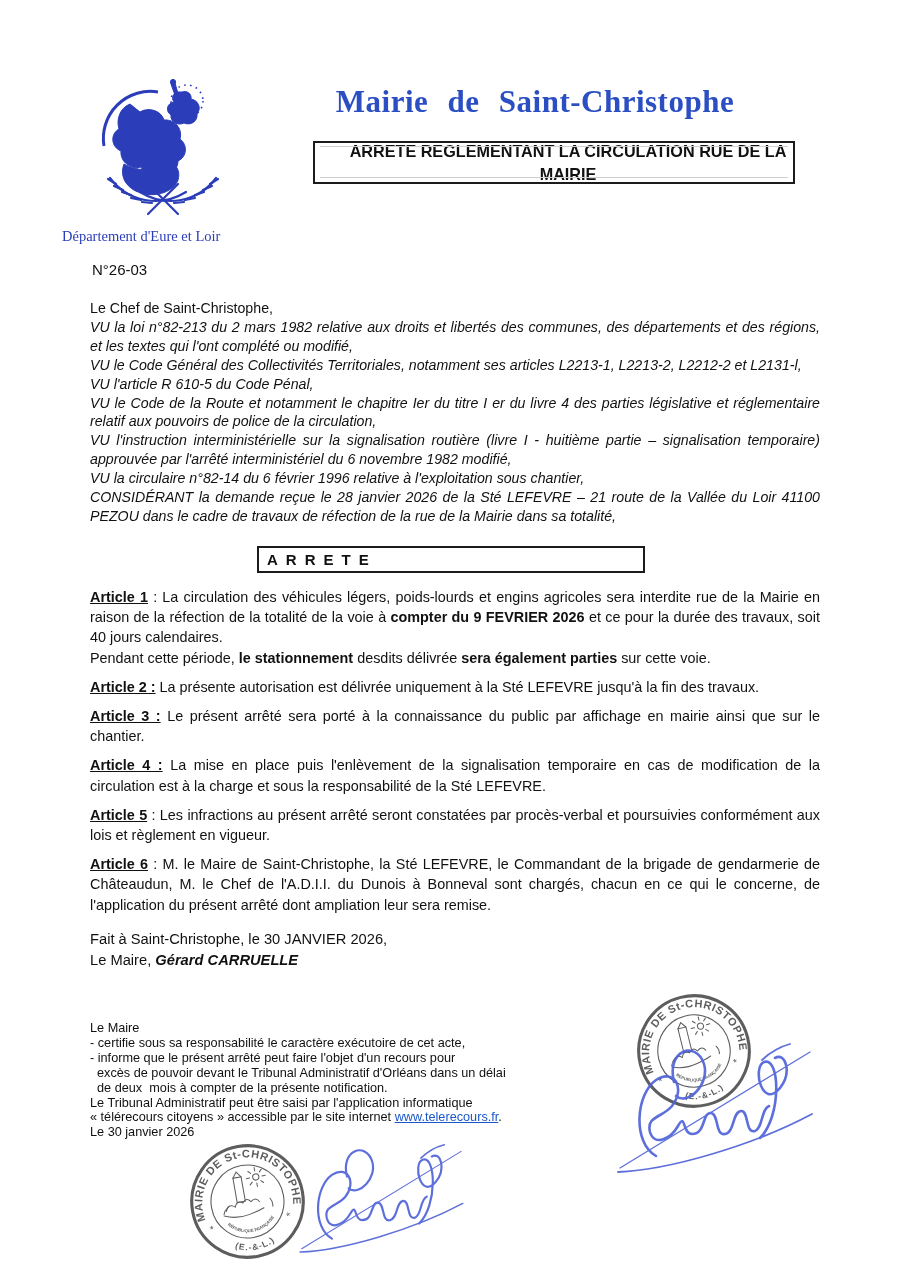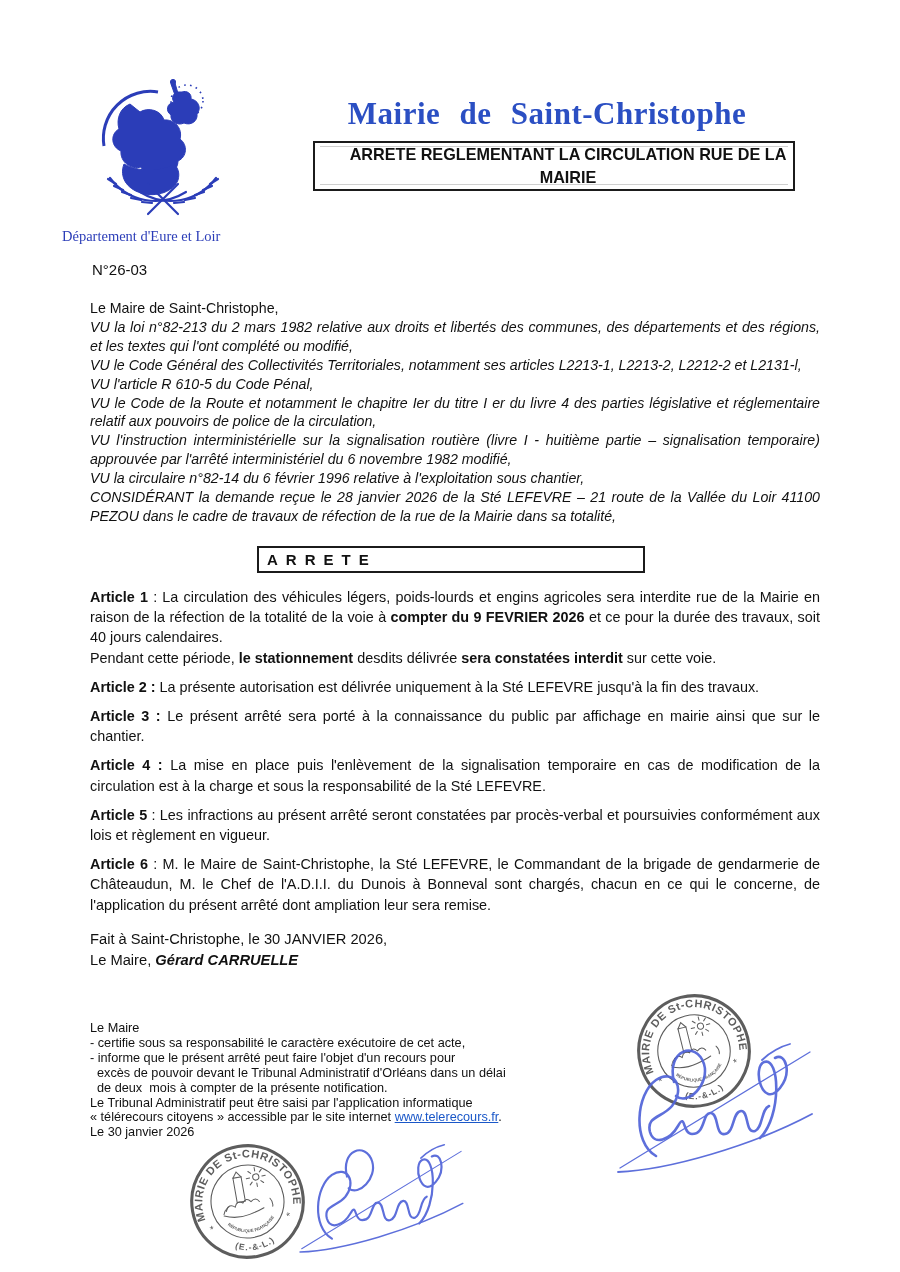--- a/index.html
+++ b/index.html
@@ -1,31 +1,31 @@
 <!DOCTYPE html>
 <html style="--title_blue: #2b4fc3; --logo_blue: #2b3db8; --link_blue: #1a57c8; --signature_blue: #5063d8; --stamp_gray: #474747;"><head>
 <meta charset="utf-8">
 <style>
   html,body{margin:0;padding:0;background:#ffffff;}
   .page{position:relative;width:900px;height:1272px;background:#fff;overflow:hidden;
         font-family:"Liberation Sans",sans-serif;color:#111;}
   .b{font-weight:bold}
-  .u{}
+  .u{text-decoration:underline}
   .i{font-style:italic}
   .bi{font-weight:bold;font-style:italic}
 
   #logo{position:absolute;left:88px;top:74px;width:150px;height:152px;}
   .logo-caption{position:absolute;left:62px;top:228px;width:220px;
         font-family:"Liberation Serif",serif;font-size:14.5px;color:var(--logo_blue,#2b3db8);}
 
-  .main-title{position:absolute;left:255px;top:84px;width:560px;margin:12px;text-align:center;
+  .main-title{position:absolute;left:255px;top:84px;width:560px;margin:0;text-align:center;
         font-family:"Liberation Serif",serif;font-weight:bold;font-size:31px;
         color:var(--title_blue,#2b4fc3);word-spacing:11px;letter-spacing:.5px;}
 
-  .subject-box{position:absolute;left:313px;top:141px;width:482px;height:50px;
+  .subject-box{position:absolute;left:313px;top:141px;width:482px;height:43px;
         border:2.5px solid #1b1b1b;box-sizing:border-box;display:flex;align-items:center;
         justify-content:center;text-align:center;font-weight:bold;font-size:16.2px;line-height:23px;padding-left:28px;}
   .subject-box::before{content:'';position:absolute;left:5px;right:5px;top:3px;border-top:1px solid #cfcfcf;}
   .subject-box::after{content:'';position:absolute;left:5px;right:5px;bottom:4px;border-top:1px solid #cfcfcf;}
 
   .doc-number{position:absolute;left:92px;top:261px;font-weight:normal;font-size:15px;}
 
   #preamble{position:absolute;left:90px;top:299px;width:730px;}
   #preamble .para{font-size:14.2px;line-height:18.9px;}
   #articles{position:absolute;left:90px;top:587px;width:730px;}
@@ -84,37 +84,37 @@
   </div>
   <div class="logo-caption">Département d'Eure et Loir</div>
 
   <h1 class="main-title">Mairie de Saint-Christophe</h1>
   <div class="subject-box">
     <span>ARRETE REGLEMENTANT LA CIRCULATION RUE DE LA MAIRIE</span>
   </div>
   <div class="doc-number">N°26-03</div>
 
   <div id="preamble">
-      <p class="para"><span>Le Maire de Saint-Christophe,</span></p>
+      <p class="para"><span>Le Chef de Saint-Christophe,</span></p>
       <p class="para i"><span>VU la loi n°82-213 du 2 mars 1982 relative aux droits et libertés des communes, des départements et des régions, et les textes qui l'ont complété ou modifié,</span></p>
       <p class="para i"><span>VU le Code Général des Collectivités Territoriales, notamment ses articles L2213-1, L2213-2, L2212-2 et L2131-l,</span></p>
       <p class="para i"><span>VU l'article R 610-5 du Code Pénal,</span></p>
       <p class="para i"><span>VU le Code de la Route et notamment le chapitre Ier du titre I er du livre 4 des parties législative et réglementaire relatif aux pouvoirs de police de la circulation,</span></p>
       <p class="para i"><span>VU l'instruction interministérielle sur la signalisation routière (livre I - huitième partie – signalisation temporaire) approuvée par l'arrêté interministériel du 6 novembre 1982 modifié,</span></p>
       <p class="para i"><span>VU la circulaire n°82-14 du 6 février 1996 relative à l'exploitation sous chantier,</span></p>
       <p class="para i"><span>CONSIDÉRANT la demande reçue le 28 janvier 2026 de la Sté LEFEVRE – 21 route de la Vallée du Loir 41100 PEZOU dans le cadre de travaux de réfection de la rue de la Mairie dans sa totalité,</span></p>
     </div>
 
   <div class="arrete-box">
     <span>ARRETE</span>
   </div>
 
   <div id="articles">
       <p class="para"><span class="b u">Article 1</span><span> : La circulation des véhicules légers, poids-lourds et engins agricoles sera interdite rue de la Mairie en raison de la réfection de la totalité de la voie à </span><span class="b">compter du 9 FEVRIER 2026</span><span> et ce pour la durée des travaux, soit 40 jours calendaires.</span></p>
-      <p class="para"><span>Pendant cette période, </span><span class="b">le stationnement</span><span> desdits délivrée </span><span class="b">sera constatées interdit</span><span> sur cette voie.</span></p>
+      <p class="para"><span>Pendant cette période, </span><span class="b">le stationnement</span><span> desdits délivrée </span><span class="b">sera également parties</span><span> sur cette voie.</span></p>
       <p class="para gap"><span class="b u">Article 2 :</span><span> La présente autorisation est délivrée uniquement à la Sté LEFEVRE jusqu'à la fin des travaux.</span></p>
       <p class="para gap"><span class="b u">Article 3 :</span><span> Le présent arrêté sera porté à la connaissance du public par affichage en mairie ainsi que sur le chantier.</span></p>
       <p class="para gap"><span class="b u">Article 4 :</span><span> La mise en place puis l'enlèvement de la signalisation temporaire en cas de modification de la circulation est à la charge et sous la responsabilité de la Sté LEFEVRE.</span></p>
       <p class="para gap"><span class="b u">Article 5</span><span> : Les infractions au présent arrêté seront constatées par procès-verbal et poursuivies conformément aux lois et règlement en vigueur.</span></p>
       <p class="para gap"><span class="b u">Article 6</span><span> : M. le Maire de Saint-Christophe, la Sté LEFEVRE, le Commandant de la brigade de gendarmerie de Châteaudun, M. le Chef de l'A.D.I.I. du Dunois à Bonneval sont chargés, chacun en ce qui le concerne, de l'application du présent arrêté dont ampliation leur sera remise.</span></p>
     </div>
 
   <div class="closing">
     <div>Fait à Saint-Christophe, le 30 JANVIER 2026,</div>
     <div class="pad"><span>Le Maire, </span><span class="bi">Gérard CARRUELLE</span></div>

